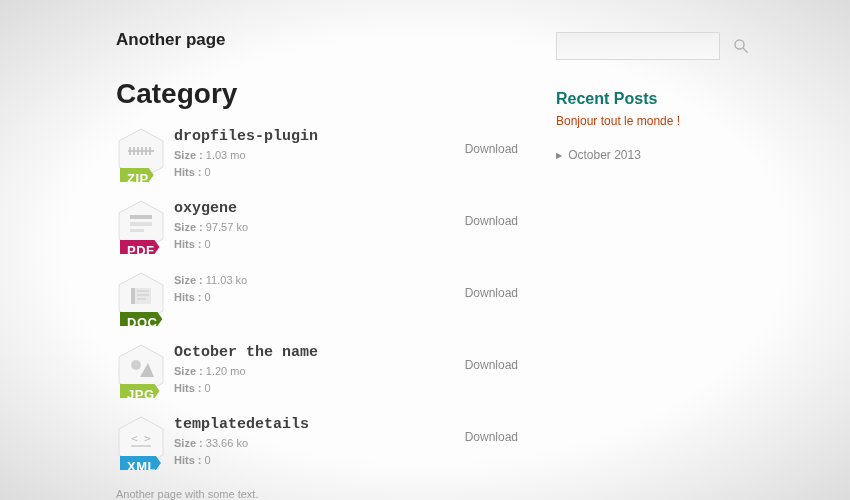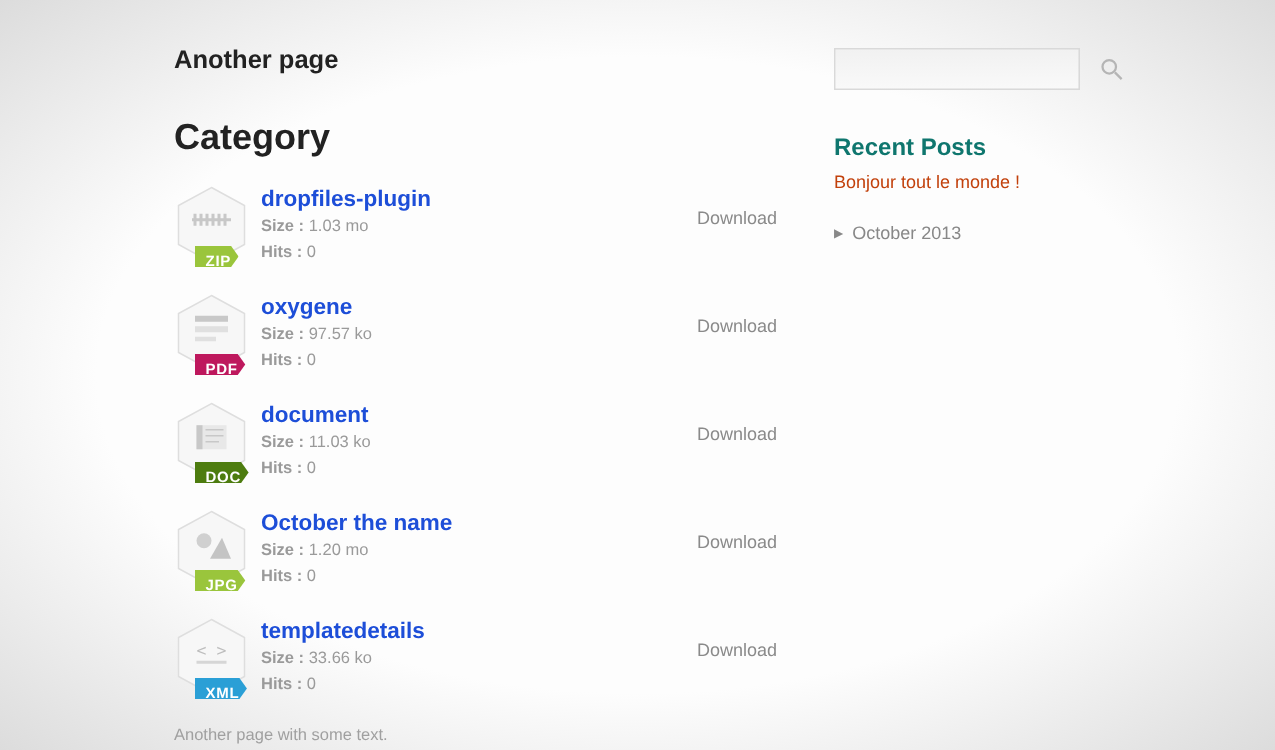--- a/index.html
+++ b/index.html
@@ -26,21 +26,21 @@
     font-stretch: condensed;
     font-weight: 700;
     font-size: 17px;
     color: #222;
     margin-bottom: 28px;
   }
   .category-heading {
     font-family: "Arial Narrow", Arial, sans-serif;
     font-stretch: condensed;
     font-weight: 700;
-    font-size: 24px;
+    font-size: 28px;
     color: #222;
     margin-bottom: 18px;
   }
   .file-list {}
   .file-row {
     display: flex;
     align-items: flex-start;
     margin-bottom: 16px;
   }
   .file-icon {
@@ -57,39 +57,39 @@
   }
   .hex svg { width: 100%; height: 100%; display: block; }
   .inner-glyph {
     position: absolute;
     left: 50%; top: 47%;
     transform: translate(-50%,-50%);
     color: #bfbfbf;
   }
   .badge {
     position: absolute;
-    left: 14px; bottom: 2px;
+    left: 4px; bottom: 2px;
     height: 14px;
     line-height: 14px;
-    font-size: 10px;
+    font-size: 13px;
     font-weight: 700;
     color: #fff;
     letter-spacing: 0.5px;
     padding: 4px 5px 0 7px;
     clip-path: polygon(0 0, calc(100% - 5px) 0, 100% 50%, calc(100% - 5px) 100%, 0 100%);
   }
   .file-meta {
     flex: 1;
   }
   .file-name {
-    font-family: Liberation Sans, sans-serif;
+    font-family: Liberation Mono, monospace;
     font-stretch: condensed;
     font-weight: 700;
     font-size: 15px;
-    color: #1d4ed8;
+    color: #404040;
     margin-bottom: 2px;
   }
   .file-line {
     font-size: 11px;
     color: #9a9a9a;
     line-height: 1.5;
   }
   .file-line .label { font-weight: 700; text-align: center; }
   .download {
     align-self: flex-start;
@@ -222,21 +222,20 @@
       <div class="inner-glyph"><svg width="26" height="22" viewBox="0 0 26 22">
                 <rect x="3" y="3" width="20" height="16" fill="#e8e8e8"></rect>
                 <rect x="3" y="3" width="4" height="16" fill="#c8c8c8"></rect>
                 <line x1="9" y1="6" x2="21" y2="6" stroke="#c8c8c8" stroke-width="1"></line>
                 <line x1="9" y1="10" x2="21" y2="10" stroke="#c8c8c8" stroke-width="1"></line>
                 <line x1="9" y1="14" x2="18" y2="14" stroke="#c8c8c8" stroke-width="1"></line>
               </svg></div>
       <div class="badge" style="background:#4d7c0f">DOC</div>
     </div>
     <div class="file-meta">
-      <div class="file-name">document</div>
       <div class="file-line"><span class="label">Size :</span> <span>11.03 ko</span></div>
       <div class="file-line"><span class="label">Hits :</span> <span>0</span></div>
     </div>
     <div class="download">Download</div>
   </div>
         <div class="file-row">
     <div class="file-icon">
       <div class="hex">
               <svg viewBox="0 0 46 52">
                 <polygon points="23,1 45,13 45,39 23,51 1,39 1,13" fill="#f7f7f7" stroke="#dedede" stroke-width="1"></polygon>

